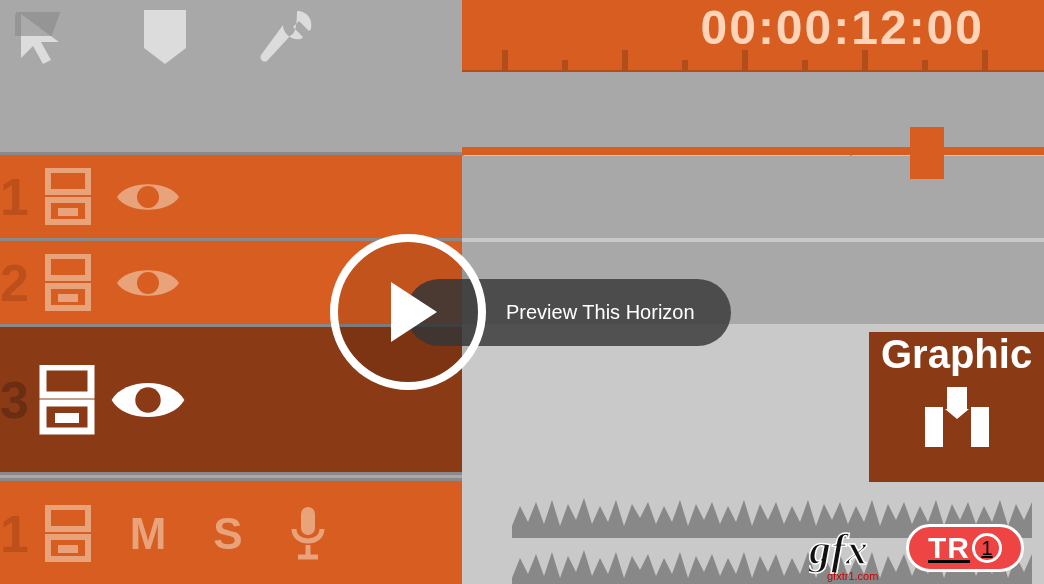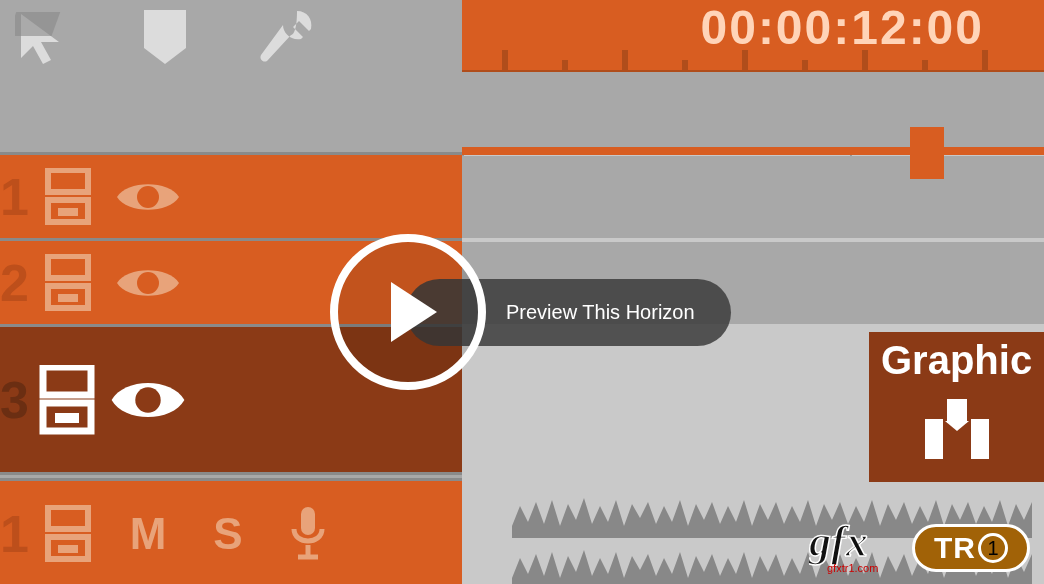--- a/index.html
+++ b/index.html
@@ -36,42 +36,42 @@
     .timeline-body { position: relative; height: calc(100% - 72px); }
     
     
     .clip-video { left: 50px; width: 390px; top: 260px; height: 150px; background: #c9c9c9; border: 2px solid #999; }
     .clip-video-label { padding: 6px 12px; font-size: 40px; font-weight: bold; color: #222; background: #c9c9c9; }
     .clip-keyframe-line { position: absolute; top: 75px; left: 0; right: 0; height: 8px; background: #d85d21; }
     .clip-keyframe-handle { position: absolute; top: 55px; right: 100px; width: 34px; height: 52px; background: #d85d21; }
     
     
     .clip-graphic { position: absolute; right: 0; top: 260px; width: 175px; height: 150px; background: #8b3a16; }
-    .clip-graphic-label { padding: 6px 12px; font-size: 40px; font-weight: bold; color: #fff; }
+    .clip-graphic-label { padding: 0 12px; font-size: 40px; font-weight: bold; color: #fff; }
     .clip-graphic-icon { display: flex; justify-content: center; margin-top: 10px; }
     
     
     .audio-wave { position: absolute; left: 50px; right: 12px; height: 42px; background: #c9c9c9; }
     .audio-wave.top { top: 424px; }
     .audio-wave.bot { top: 476px; }
     
     .wave-svg { width: 100%; height: 100%; }
     
     
     .right-gray-band { position: absolute; left: 0; right: 0; background: #a8a8a8; }
     
     
     .play-overlay { position: absolute; left: 330px; top: 234px; z-index: 100; display: flex; align-items: center; }
     .play-circle { width: 156px; height: 156px; border: 8px solid #fff; border-radius: 50%; display: flex; align-items: center; justify-content: center; background: rgba(0,0,0,0.1); cursor: pointer; }
     .play-triangle { width: 0; height: 0; border-left: 46px solid #fff; border-top: 30px solid transparent; border-bottom: 30px solid transparent; margin-left: 12px; }
     .play-label-bubble { background: rgba(60,60,60,0.85); color: #fff; font-size: 20px; padding: 22px 36px 22px 100px; border-radius: 40px; margin-left: -80px; position: relative; z-index: -1; }
     
     
-    .watermark-gfx { position: absolute; bottom: 8px; right: 130px; z-index: 200; width: 105px; height: 60px; }
-    .watermark-tr1 { position: absolute; bottom: 12px; right: 14px; z-index: 200; width: 118px; height: 48px; background: #a16207; border-radius: 24px; display: flex; align-items: center; justify-content: center; border: 3px solid #fff; }
+    .watermark-gfx { position: absolute; bottom: 0; right: 130px; z-index: 200; width: 105px; height: 60px; }
+    .watermark-tr1 { position: absolute; bottom: 12px; right: 20px; z-index: 200; width: 118px; height: 48px; background: #ef4444; border-radius: 24px; display: flex; align-items: center; justify-content: center; border: 3px solid #fff; text-decoration: underline; }
     .watermark-tr1-text { color: #fff; font-size: 30px; font-weight: 900; font-family: 'Arial Black', sans-serif; letter-spacing: 1px; }
     .watermark-tr1-circle { display: inline-flex; width: 30px; height: 30px; border: 3px solid #fff; border-radius: 50%; align-items: center; justify-content: center; font-size: 20px; margin-left: 2px; }
   </style>
 </head>
 <body>
 
 <div class="container">
 
   <div class="left-panel">
     <div class="toolbar-top">

